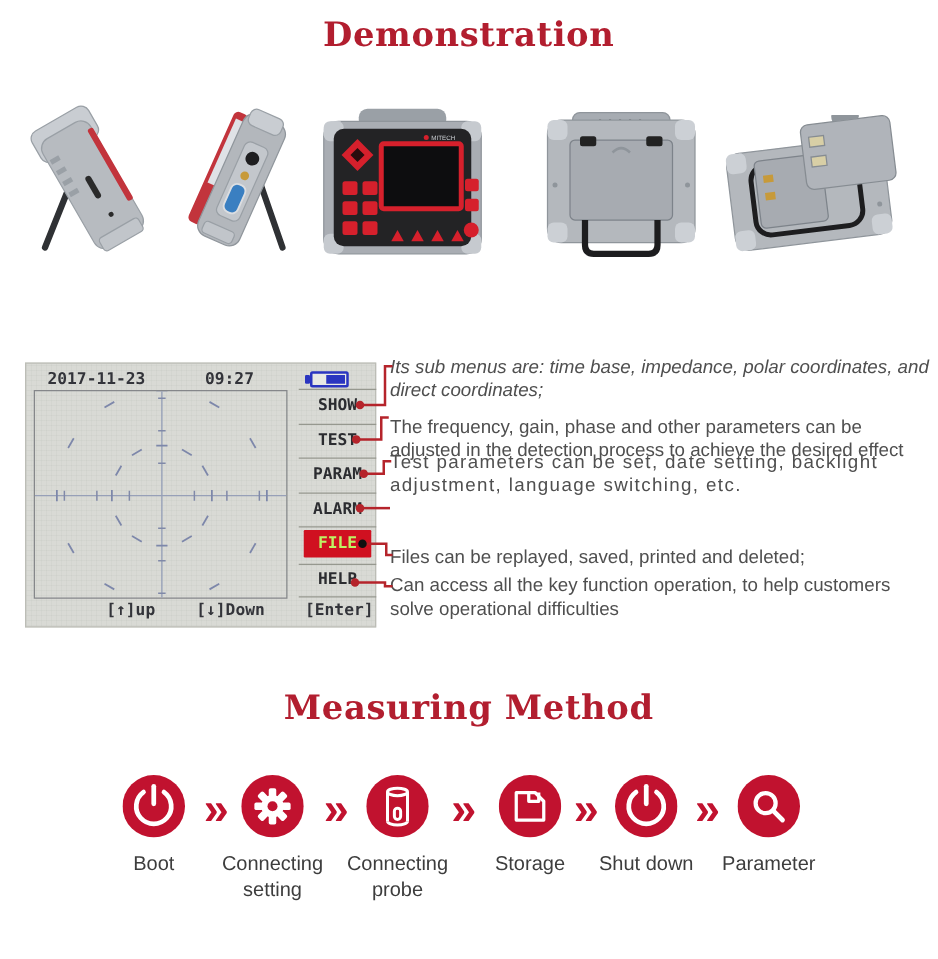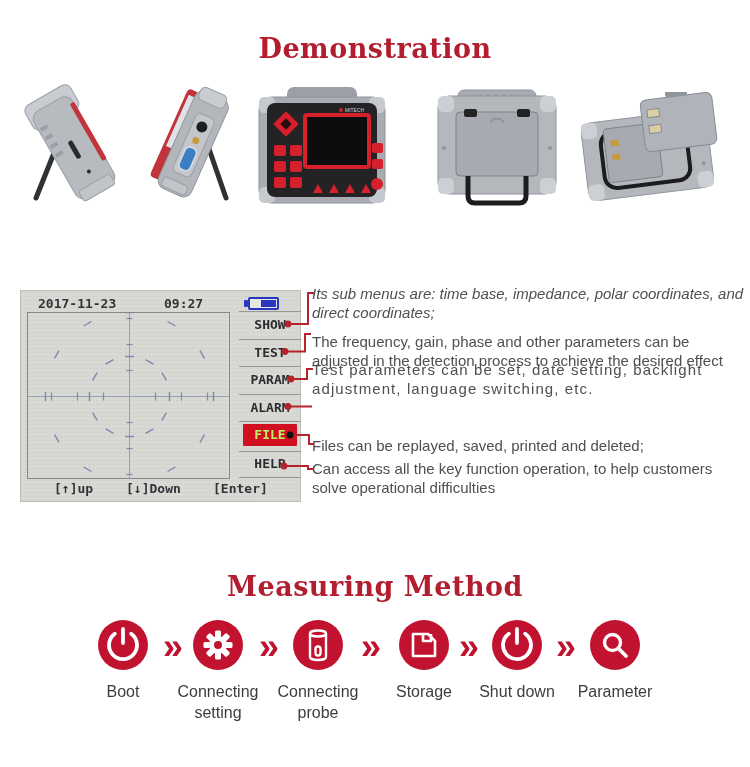--- a/index.html
+++ b/index.html
@@ -2,21 +2,21 @@
 <html><head>
 <meta charset="utf-8">
 <style>
   * { margin:0; padding:0; box-sizing:border-box; }
   body { background:#fff; font-family:"Liberation Sans", sans-serif; }
   #page { position:relative; width:750px; height:767px; background:#fff; overflow:hidden; }
 
   .section-title {
     position:absolute; left:0; width:750px; text-align:center;
     font-family:"DejaVu Serif", serif; font-weight:bold;
-    font-size:27px; color:#b21e2f; letter-spacing:0.5px;margin-top:20px;
+    font-size:27px; color:#b21e2f; letter-spacing:0.5px;
   }
   #title-demo { top:13px; }
   #title-method { top:551px; }
 
   .photo { position:absolute; }
 
   
   #lcd {
     position:absolute; left:20px; top:290px; width:281px; height:212px;
     background:#d9dad5; border:1px solid #bcbdb6;
@@ -47,21 +47,21 @@
 
   #menu-col { position:absolute; left:218px; top:0; width:62px; height:212px; }
   .menu-sep { position:absolute; left:0; width:62px; height:1px; background:#96988f; }
   .menu-item {
     position:absolute; left:0; width:62px; height:22px; text-align:center;
     font-family:"DejaVu Sans Mono", monospace; font-weight:bold; font-size:13px;
     color:#2b2c30; line-height:22px; letter-spacing:0px; cursor:default;
   }
   .menu-item.highlight { background:#d01020; color:#bef264; left:4px; width:54px; border-radius:1px; }
 
-  .lcd-footer { top:190px; font-size:13px; }
+  .lcd-footer { top:190px; font-size:13px;margin-left:31px; }
   #key-up { left:33px; }
   #key-down { left:105px; }
   #key-enter { left:192px; }
 
   
   .annotation {
     position:absolute; left:312px; width:434px;
     font-size:15px; line-height:19px; color:#4f4f4f;
   }
   #ann-0 { top:284px;font-style:italic; }

